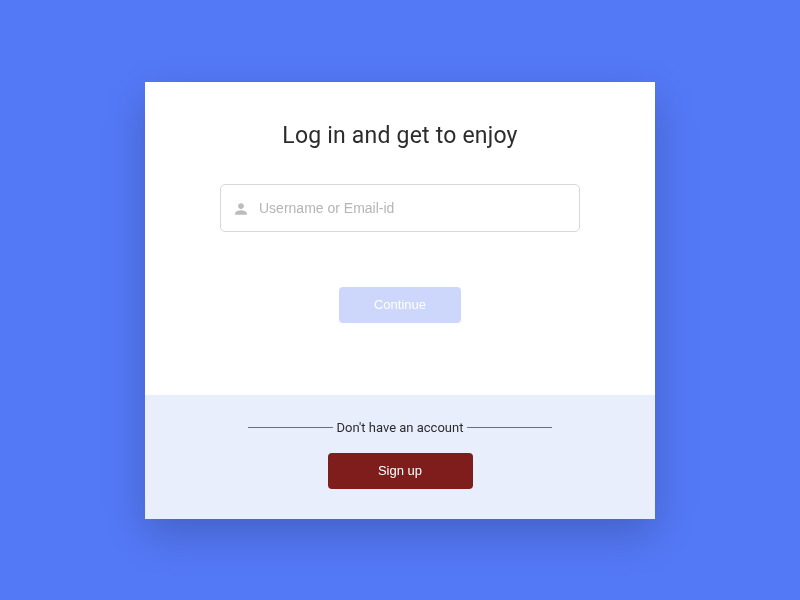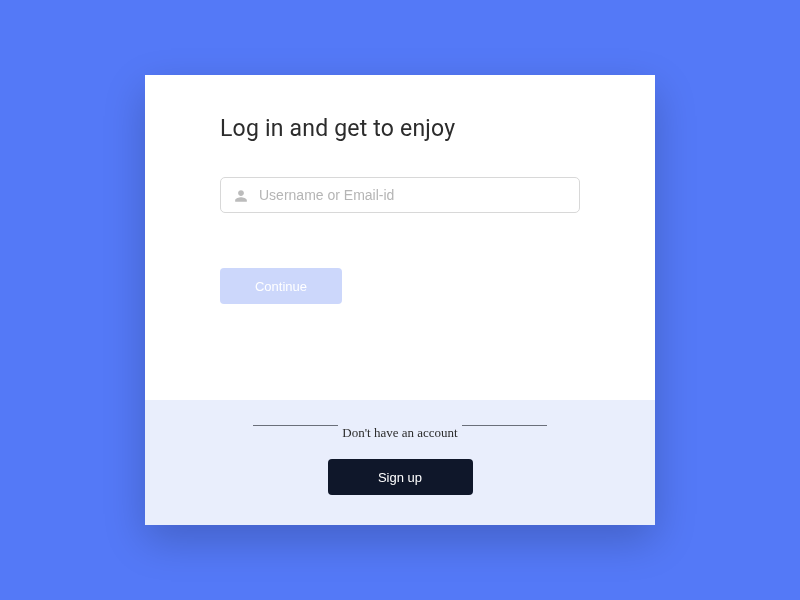--- a/index.html
+++ b/index.html
@@ -15,24 +15,24 @@
       align-items: center;
       justify-content: center;
       font-family: -apple-system, BlinkMacSystemFont, "Segoe UI", Roboto, sans-serif;
     }
     .card {
       width: 510px;
       background: #ffffff;
       box-shadow: 0 15px 40px rgba(0,0,0,0.2);
     }
     .main {
-      padding: 40px 75px 96px 75px;
+      padding: 40px 75px 72px 75px;
       display: flex;
       flex-direction: column;
-      align-items: flex-start;
+      align-items: center;
     }
     .title {
       font-size: 23px;
       font-weight: 400;
       color: #2c2c2c;
       margin-bottom: 35px;
       letter-spacing: 0.2px;
     }
     .input-wrap {
       width: 100%;
@@ -42,21 +42,21 @@
       position: absolute;
       left: 14px;
       top: 50%;
       transform: translateY(-50%);
       width: 14px;
       height: 14px;
       color: #bcbcbc;
     }
     .input {
       width: 100%;
-      height: 36px;
+      height: 48px;
       border: 1px solid #d8d8d8;
       border-radius: 5px;
       padding: 0 14px 0 38px;
       font-size: 14px;
       color: #333;
       outline: none;
     }
     .input::placeholder {
       color: #b5b5b5;
     }
@@ -73,39 +73,39 @@
     }
     .footer {
       background: #e9eefc;
       padding: 25px 40px 30px 40px;
       display: flex;
       flex-direction: column;
       align-items: center;
     }
     .divider-row {
       display: flex;
+      align-items: center;
       gap: 4px;
       margin-bottom: 18px;
-      font-family: Liberation Serif, serif;
     }
     .line {
       width: 85px;
       height: 1px;
       background: #6a6f7a;
     }
     .divider-text {
       font-size: 13px;
       color: #2c2c2c;
     }
     .signup-btn {
       width: 145px;
       height: 36px;
       border: none;
       border-radius: 4px;
-      background: #0f172a;
+      background: #7f1d1d;
       color: #ffffff;
       font-size: 13px;
       cursor: pointer;
     }
   </style>
 </head>
 <body>
 
 <div class="card">
   <div class="main">

